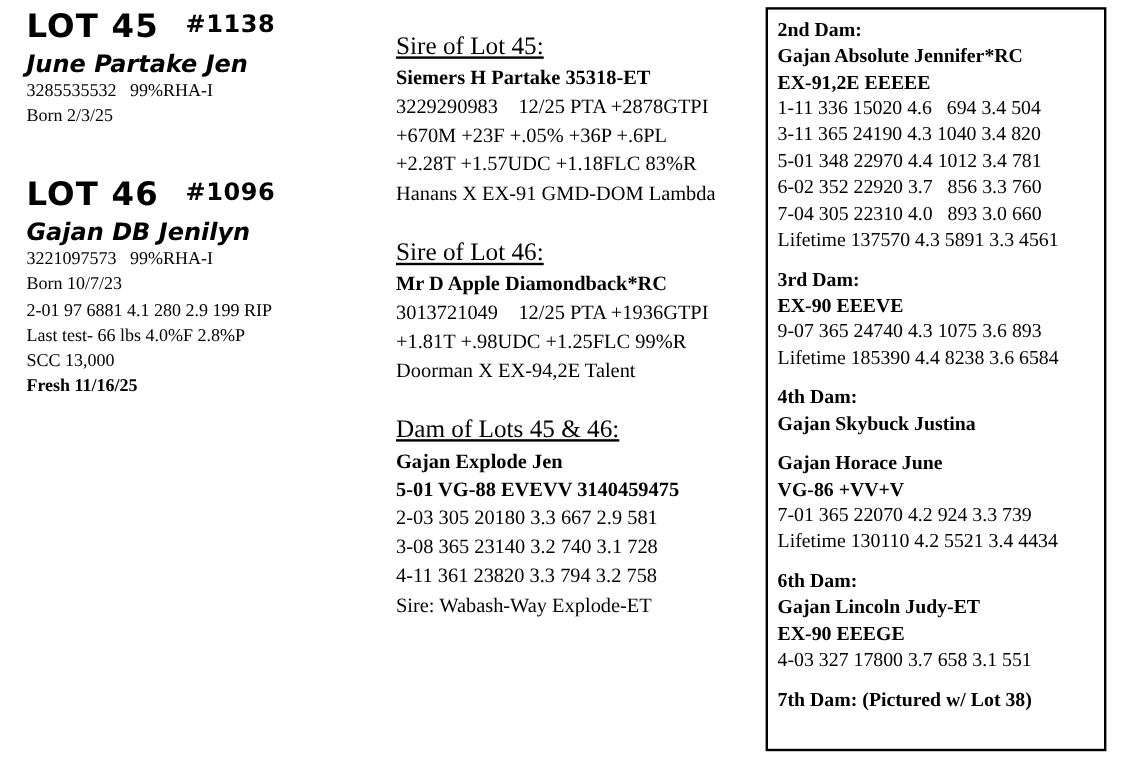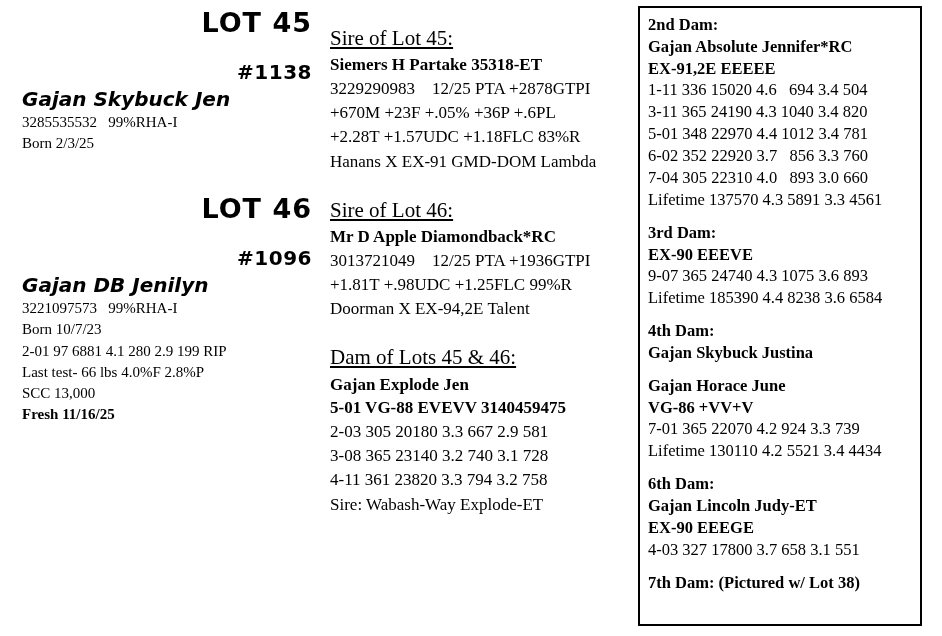--- a/index.html
+++ b/index.html
@@ -24,23 +24,22 @@
   
   .col-lots {
     position: absolute;
     left: 22px;
     top: 8px;
     width: 290px;
   }
   .lot-block { margin-bottom: 6px; }
   .lot-head {
     display: flex;
-    align-items: flex-end;
+    align-items: flex-start;
     gap: 22px;
-    flex-direction: column;
   }
   .lot-title {
     font-family: "DejaVu Sans", sans-serif;
     font-weight: bold;
     font-size: 27px;
     letter-spacing: 1px;
     line-height: 1.1;
   }
   .lot-number {
     font-family: "DejaVu Sans", sans-serif;
@@ -123,21 +122,21 @@
 
 <div class="page">
 
   <div class="col-lots">
 
     <div class="lot-block">
       <div class="lot-head">
         <span class="lot-title">LOT 45</span>
         <span class="lot-number">#1138</span>
       </div>
-      <div class="animal-name">Gajan Skybuck Jen</div>
+      <div class="animal-name">June Partake Jen</div>
       <div class="lot-line">3285535532   99%RHA-I</div>
       <div class="lot-line">Born 2/3/25</div>
     </div>
 
     <div class="spacer-lg"></div>
 
     <div class="lot-block">
       <div class="lot-head">
         <span class="lot-title">LOT 46</span>
         <span class="lot-number">#1096</span>

